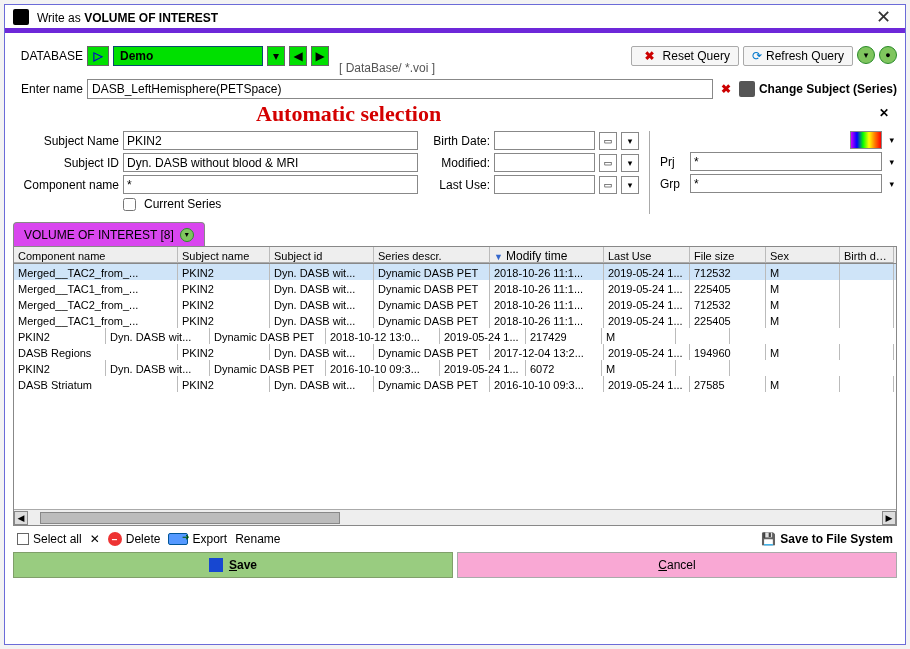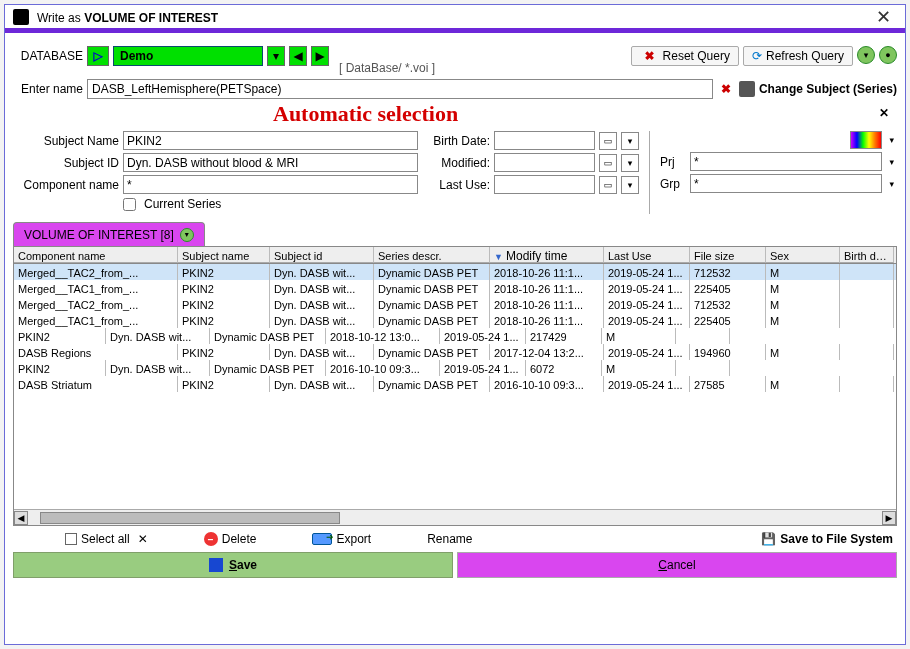--- a/index.html
+++ b/index.html
@@ -19,21 +19,21 @@
   .arrow-btn { width:18px; }
   .db-text { color:#555; margin-left:6px;margin-top:24px; }
   .right-btns { margin-left:auto; display:flex; gap:4px; }
   .rquery { border:1px solid #aaa; background:#f6f6f6; height:20px; padding:0 8px; display:flex; align-items:center; gap:4px; border-radius:2px; }
   .circ-btn { width:18px;height:18px; border-radius:50%; background:#7fc55e; border:1px solid #2a8a2a; color:#000; display:flex;align-items:center;justify-content:center;font-size:9px;}
   .name-input { flex:1; height:20px; border:1px solid #888; padding:0 4px; background:#fff; }
   .red-x { color:#c00; font-weight:bold; padding:0 4px; cursor:pointer;}
   .link-ico { width:16px;height:16px; background:#555; display:inline-block; border-radius:2px;}
   .chg-subj { font-weight:bold; }
   .auto-row { position:relative; height:24px; margin:2px 0 4px 0; }
-  .auto-label { position:absolute; left:260px; top:-2px; color:#d40000; font-size:22px; font-weight:bold; font-family:'Comic Sans MS','Segoe Print',cursive; }
+  .auto-label { position:absolute; left:243px; top:-2px; color:#d40000; font-size:22px; font-weight:bold; font-family:'Comic Sans MS','Segoe Print',cursive; }
   .auto-box { position:absolute; right:28px; top:0; border:2px solid #d40000; padding:2px 8px; font-weight:bold; color:#000; font-size:11px; }
   .auto-x { position:absolute; right:8px; top:3px; font-weight:bold; }
   .formgrid { display:flex; gap:6px; }
   .leftcol { width:405px; }
   .midcol { width:215px; }
   .rightcol { flex:1; }
   .frow { display:flex; align-items:center; margin-bottom:3px; gap:4px; }
   .frow .flabel { width:106px; text-align:right; }
   .frow input[type=text] { flex:1; height:19px; border:1px solid #888; padding:0 3px; }
   .mf { width:66px; text-align:right; }
@@ -51,28 +51,28 @@
   .th,.td { border-right:1px solid #bbb; padding:2px 4px; white-space:nowrap; overflow:hidden; text-overflow:ellipsis; font-size:11px; height:16px; line-height:14px; }
   .th { background:#eee; font-weight:normal; border-bottom:1px solid #aaa; }
   .tbodyr { flex:1; overflow-y:hidden; overflow-x:hidden; }
   .tr { display:flex; }
   .tr.sel { background:#cfe4f8; }
   .c0{width:164px}.c1{width:92px}.c2{width:104px}.c3{width:116px}.c4{width:114px}.c5{width:86px}.c6{width:76px}.c7{width:74px}.c8{width:54px}
   .hscroll { height:16px; border-top:1px solid #aaa; background:#eee; display:flex; align-items:center; }
   .hsbar { height:12px; background:#bcbcbc; border:1px solid #888; width:300px; margin-left:12px; }
   .hsend { width:14px; height:14px; border:1px solid #888; background:#ddd; display:flex;align-items:center;justify-content:center;font-size:9px; }
   .toolbar { display:flex; align-items:center; gap:8px; padding:6px 4px 2px 4px; }
-  .tbtn { display:flex; align-items:center; gap:4px; cursor:pointer;margin-left:48px; }
+  .tbtn { display:flex; align-items:center; gap:4px; cursor:pointer; }
   .chk { width:12px;height:12px;border:1px solid #666; display:inline-block;}
   .ico-red { width:14px;height:14px;border-radius:50%;background:#e33; display:inline-flex;align-items:center;justify-content:center;color:#fff;font-size:10px;font-weight:bold;}
   .ico-db { width:20px;height:12px; background:linear-gradient(#59f,#59f); border:1px solid #059; border-radius:2px; position:relative;}
   .ico-db::after{content:"➜"; font-size:9px; position:absolute; right:-2px; top:-2px; color:#050;}
   .footerbtns { display:flex; gap:4px; margin-top:4px; }
   .bigbtn { flex:1; height:26px; border:1px solid #809f6a; background:#99cc80; display:flex; align-items:center; justify-content:center; gap:6px; cursor:pointer; }
-  .bigbtn.cancel { background:#d946ef; border:1px solid #aaa; }
+  .bigbtn.cancel { background:#f9a8d4; border:1px solid #aaa; }
   .saveico { width:14px;height:14px; background:#1747d1; display:inline-block;}
   .underline { text-decoration: underline; }
   .sortarr { color:#3366cc; font-size:9px; }
   .spacer { flex:1; }
   input[type=checkbox] { margin:0 4px 0 0; }
 </style>
 </head>
 <body>
 
 <div class="window">

